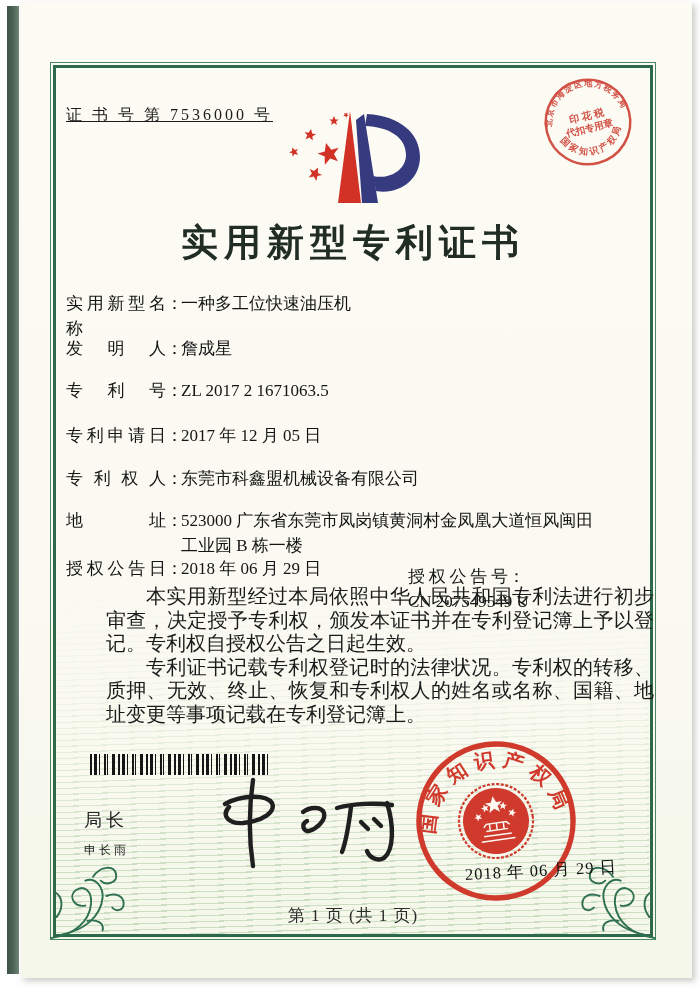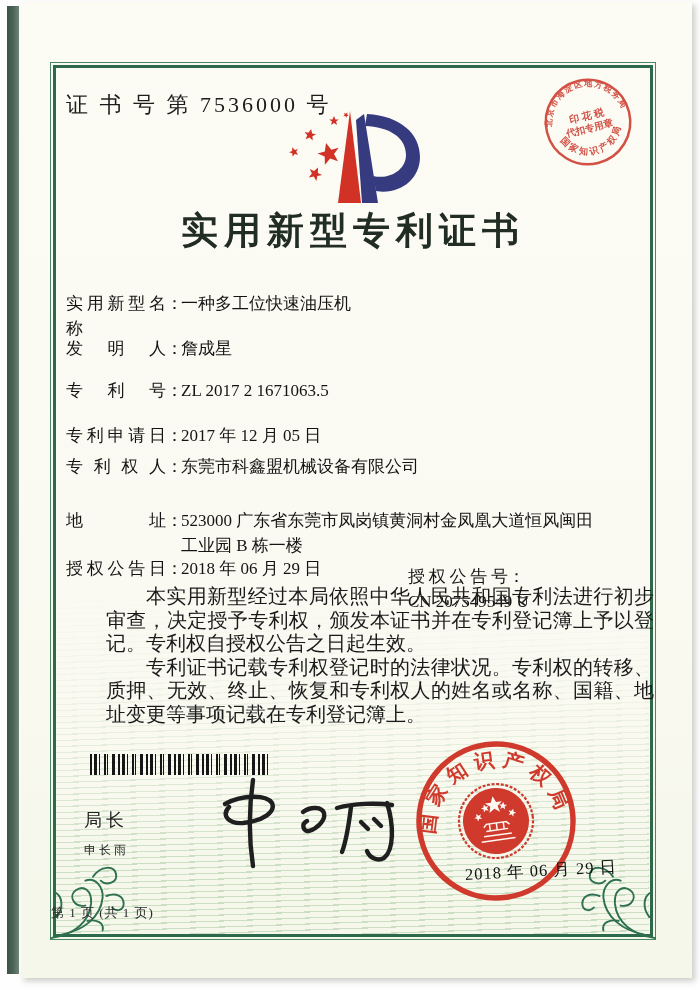--- a/index.html
+++ b/index.html
@@ -9,23 +9,23 @@
          background:linear-gradient(90deg,#3c5246,#4d6557 55%,#72867a);}
   .paper{position:absolute;left:21px;top:2px;width:671px;height:976px;
          background:linear-gradient(180deg,#fcfbf4 0%,#fbfaf2 55%,#f5f7ea 100%);
          box-shadow:3px 3px 6px rgba(110,110,100,.35);}
   .frame{position:absolute;left:29px;top:60px;width:604px;height:876px;border:1px solid #4a8663;}
   .frame::after{content:"";position:absolute;inset:2px;border:3px solid #2c6a4b;}
   .waves{position:absolute;left:34px;top:570px;width:594px;height:362px;
          background:repeating-linear-gradient(178deg,rgba(122,174,116,.34) 0 1.2px,rgba(255,255,255,0) 1.2px 6px);}
   .waves::before{content:"";position:absolute;inset:0;
          background:linear-gradient(180deg,#fbfaf2 0%,rgba(251,250,242,.75) 35%,rgba(251,250,242,0) 80%);}
-  .cert-no{position:absolute;left:45px;top:88px;font-size:22px;letter-spacing:3px;color:#1c1c1c;}
+  .cert-no{position:absolute;left:45px;top:103px;font-size:16px;letter-spacing:3px;color:#1c1c1c;text-decoration:underline;}
   .logo{position:absolute;left:256px;top:106px;}
-  .title{position:absolute;left:30px;top:204px;width:604px;margin:0;text-align:center;
+  .title{position:absolute;left:30px;top:216px;width:604px;margin:0;text-align:center;
          font-size:37px;font-weight:700;letter-spacing:6px;color:#212d24;}
   .row{position:absolute;left:45px;width:566px;font-size:17px;color:#141414;line-height:25px;}
   .flabel{display:inline-block;width:80px;text-align:justify;text-align-last:justify;vertical-align:top;}
   .colon{display:inline-block;width:15px;vertical-align:top;}
   .fvalue{display:inline-block;vertical-align:top;max-width:430px;}
   .grp2{position:absolute;left:334px;top:8px;margin-left:8px;}
   .body-text{position:absolute;left:45px;top:583px;width:548px;font-size:20px;line-height:23.5px;
          color:#1a1a1a;text-align:justify;margin-left:40px;}
   .body-text p{margin:0;text-indent:2em;}
   .barcode{position:absolute;left:69px;top:752px;width:182px;height:21px;
@@ -33,21 +33,21 @@
       #161616 0 2px,transparent 2px 4px,#161616 4px 7px,transparent 7px 9px,
       #161616 9px 10px,transparent 10px 14px,#161616 14px 16px,transparent 16px 17px,
       #161616 17px 18px,transparent 18px 22px,#161616 22px 25px,transparent 25px 28px);}
   .official-title{position:absolute;left:63px;top:806px;font-size:18px;letter-spacing:4px;color:#222;}
   .official-name{position:absolute;left:63px;top:840px;font-size:12px;letter-spacing:3px;color:#222;}
   .signature{position:absolute;left:170px;top:770px;}
   .seal{position:absolute;left:382px;top:726px;transform:rotate(-8deg);}
   .seal-date{position:absolute;left:404px;top:858px;width:232px;text-align:center;
          font-size:16.5px;letter-spacing:1px;color:#101010;transform:rotate(-3deg);}
   .tax-stamp{position:absolute;left:519px;top:72px;transform:rotate(-14deg);opacity:.92;}
-  .footer{position:absolute;left:30px;top:902px;width:604px;text-align:left;font-size:13px;
+  .footer{position:absolute;left:30px;top:902px;width:604px;text-align:center;font-size:17px;
          letter-spacing:1px;color:#2b2b2b;}
   .flourish{position:absolute;}
   .fl-left{left:24px;top:848px;}
   .fl-right{left:544px;top:848px;transform:scaleX(-1);}
 </style>
 </head>
 <body>
 
 <div class="scan">
   <div class="spine"></div>
@@ -103,21 +103,21 @@
     </div>
     <div class="row" style="top:289px">
       <span class="flabel" style="width:100px">实用新型名称</span><span class="colon">：</span><span class="fvalue">一种多工位快速油压机</span>
     </div>
     <div class="row" style="top:376px">
       <span class="flabel" style="width:100px">专利号</span><span class="colon">：</span><span class="fvalue">ZL 2017 2 1671063.5</span>
     </div>
     <div class="row" style="top:421px">
       <span class="flabel" style="width:100px">专利申请日</span><span class="colon">：</span><span class="fvalue">2017 年 12 月 05 日</span>
     </div>
-    <div class="row" style="top:452px">
+    <div class="row" style="top:464px">
       <span class="flabel" style="width:100px">专利权人</span><span class="colon">：</span><span class="fvalue">东莞市科鑫盟机械设备有限公司</span>
     </div>
     <div class="row" style="top:506px">
       <span class="flabel" style="width:100px">地址</span><span class="colon">：</span><span class="fvalue" style="max-width:425px">523000 广东省东莞市凤岗镇黄洞村金凤凰大道恒风闽田工业园 B 栋一楼</span>
     </div>
     <div class="row" style="top:554px">
       <span class="flabel" style="width:100px">授权公告日</span><span class="colon">：</span><span class="fvalue">2018 年 06 月 29 日</span>
       <span class="grp2">
         <span class="flabel" style="width:100px">授权公告号</span><span class="colon">：</span><span class="fvalue">CN 207549549 U</span>
       </span>

